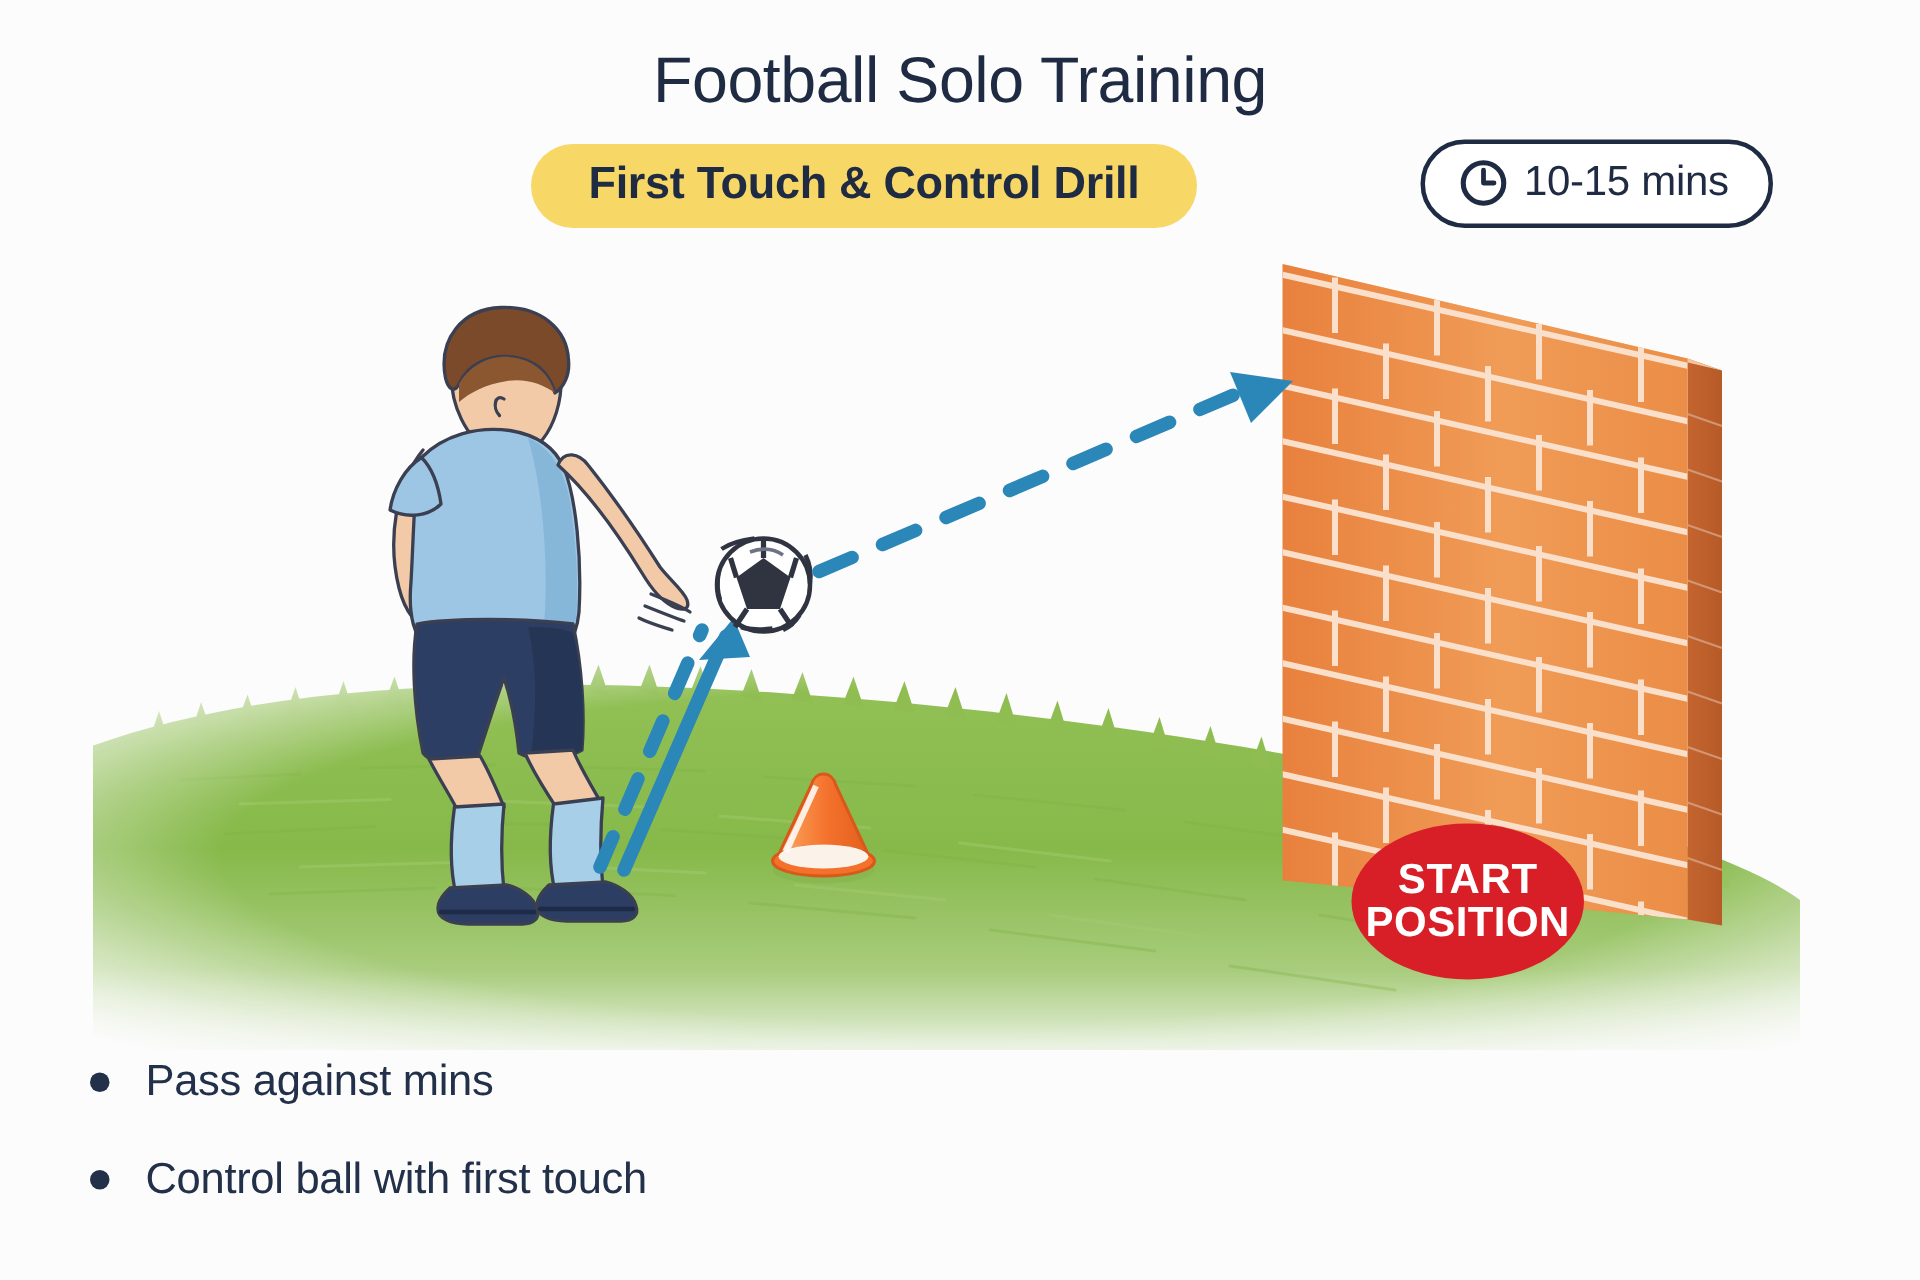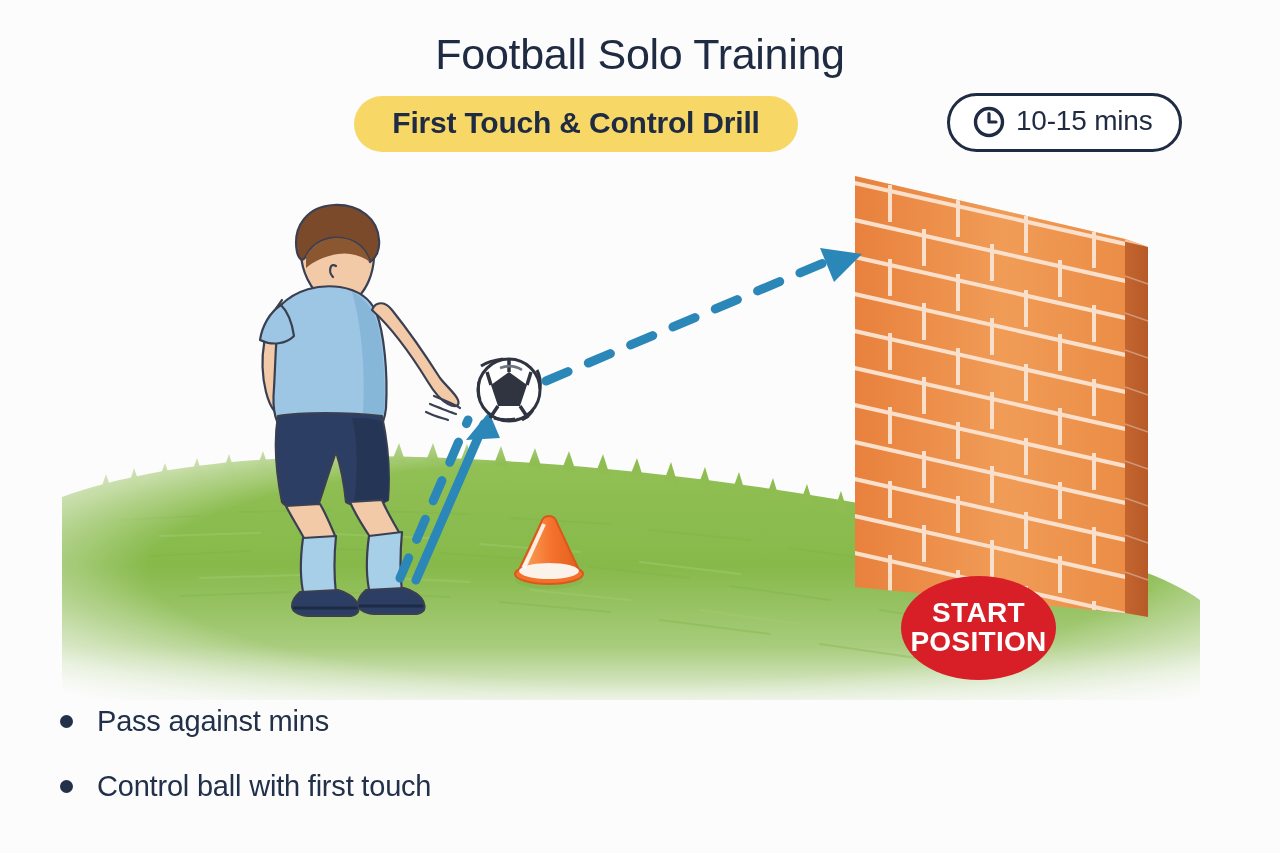--- a/index.html
+++ b/index.html
@@ -42,21 +42,21 @@
   .timer-text{
     font-size:28px;font-weight:500;color:#1f2b42;letter-spacing:-0.2px;
   }
 
   
   .scene{position:absolute;left:0;top:0;width:1280px;height:853px;}
   .scene svg{position:absolute;left:0;top:0;}
 
   
   .start-badge{
-    position:absolute;left:901px;top:576px;
+    position:absolute;left:901px;top:549px;
     width:155px;height:104px;
     border-radius:50%;
     background:#d81f27;
     display:flex;flex-direction:column;align-items:center;justify-content:center;
     color:#ffffff;
     line-height:1.02;
   }
   .start-badge .l1{font-size:28px;font-weight:bold;letter-spacing:0.4px;}
   .start-badge .l2{font-size:28px;font-weight:bold;letter-spacing:0.3px;}
 

